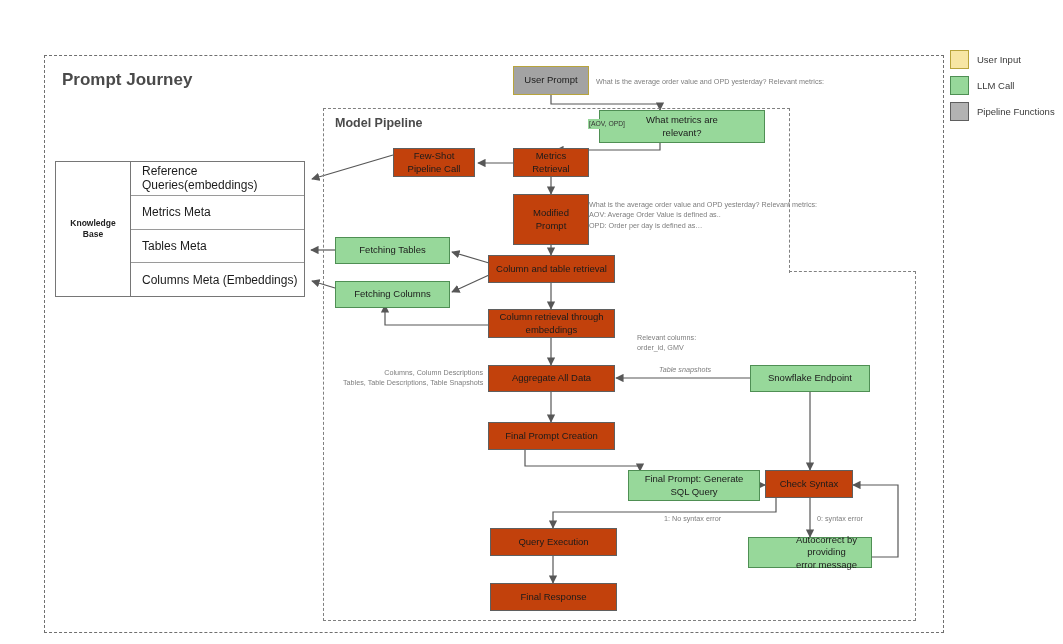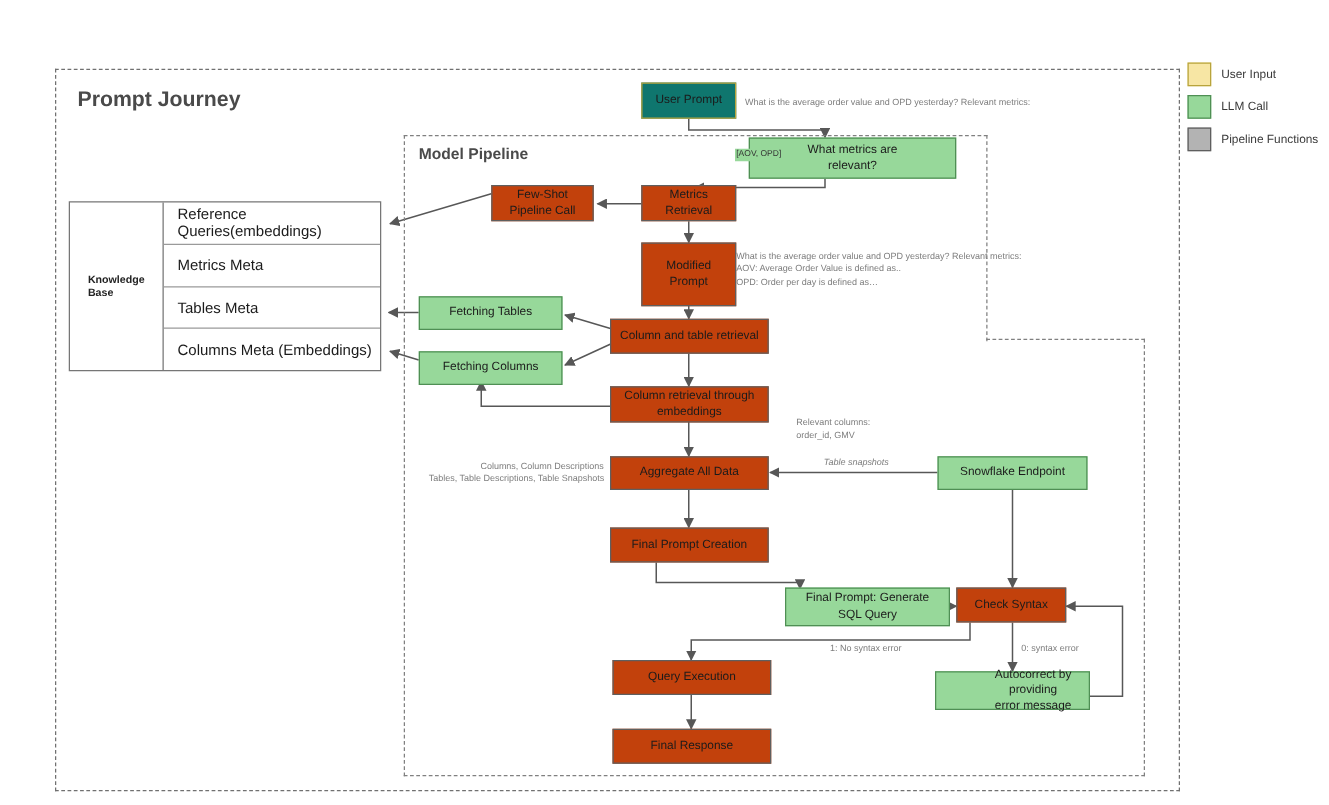--- a/index.html
+++ b/index.html
@@ -9,36 +9,36 @@
   #canvas{position:absolute;inset:0;width:1063px;height:644px;}
 
   .dashbox{position:absolute;box-sizing:border-box;}
 
   .node{position:absolute;box-sizing:border-box;display:flex;
         align-items:center;justify-content:center;text-align:center;
         font-size:9.5px;color:#1b1b1b;line-height:1.28;
         border:1px solid #6d6d6d;padding:2px 3px;}
   .node.gray{background:#c2410c;border-color:#5f5f5f;}
   .node.green{background:#97d89a;border-color:#4f8f54;}
-  .node.yellow{background:#0f766e;border-color:#b8a43c;}
+  .node.yellow{background:#a3a3a3;border-color:#b8a43c;}
 
   .anno{position:absolute;font-size:7.2px;color:#7d7d7d;line-height:1.45;
         white-space:pre;}
   .anno.r{text-align:right;}
   .anno.hl{background:#97d89a;color:#333;padding:0 1px;font-size:6.8px;}
 
   .sect-title{position:absolute;font-weight:bold;color:#4a4a4a;}
   #t-journey{font-size:17px;left:62px;top:70px;}
   #t-pipeline{font-size:12.5px;left:335px;top:116px;}
 
   
   #kb{position:absolute;left:55px;top:161px;width:250px;height:136px;
       border:1px solid #767676;box-sizing:border-box;display:flex;background:#fff;}
   #kb-label{width:74px;border-right:1px solid #767676;display:flex;
-            align-items:center;justify-content:center;
+            align-items:center;justify-content:center;text-align:center;
             font-size:8.5px;font-weight:bold;color:#222;line-height:1.35;}
   #kb-rows{flex:1;display:flex;flex-direction:column;}
   .kb-row{flex:1;display:flex;align-items:center;padding-left:11px;
           font-size:12px;color:#1b1b1b;border-bottom:1px solid #9a9a9a;}
   .kb-row:last-child{border-bottom:none;}
 
   
   #legend{position:absolute;left:950px;top:50px;}
   .lg-row{display:flex;align-items:center;margin-bottom:7px;}
   .lg-sw{width:17px;height:17px;border:1px solid #6d6d6d;margin-right:8px;}

